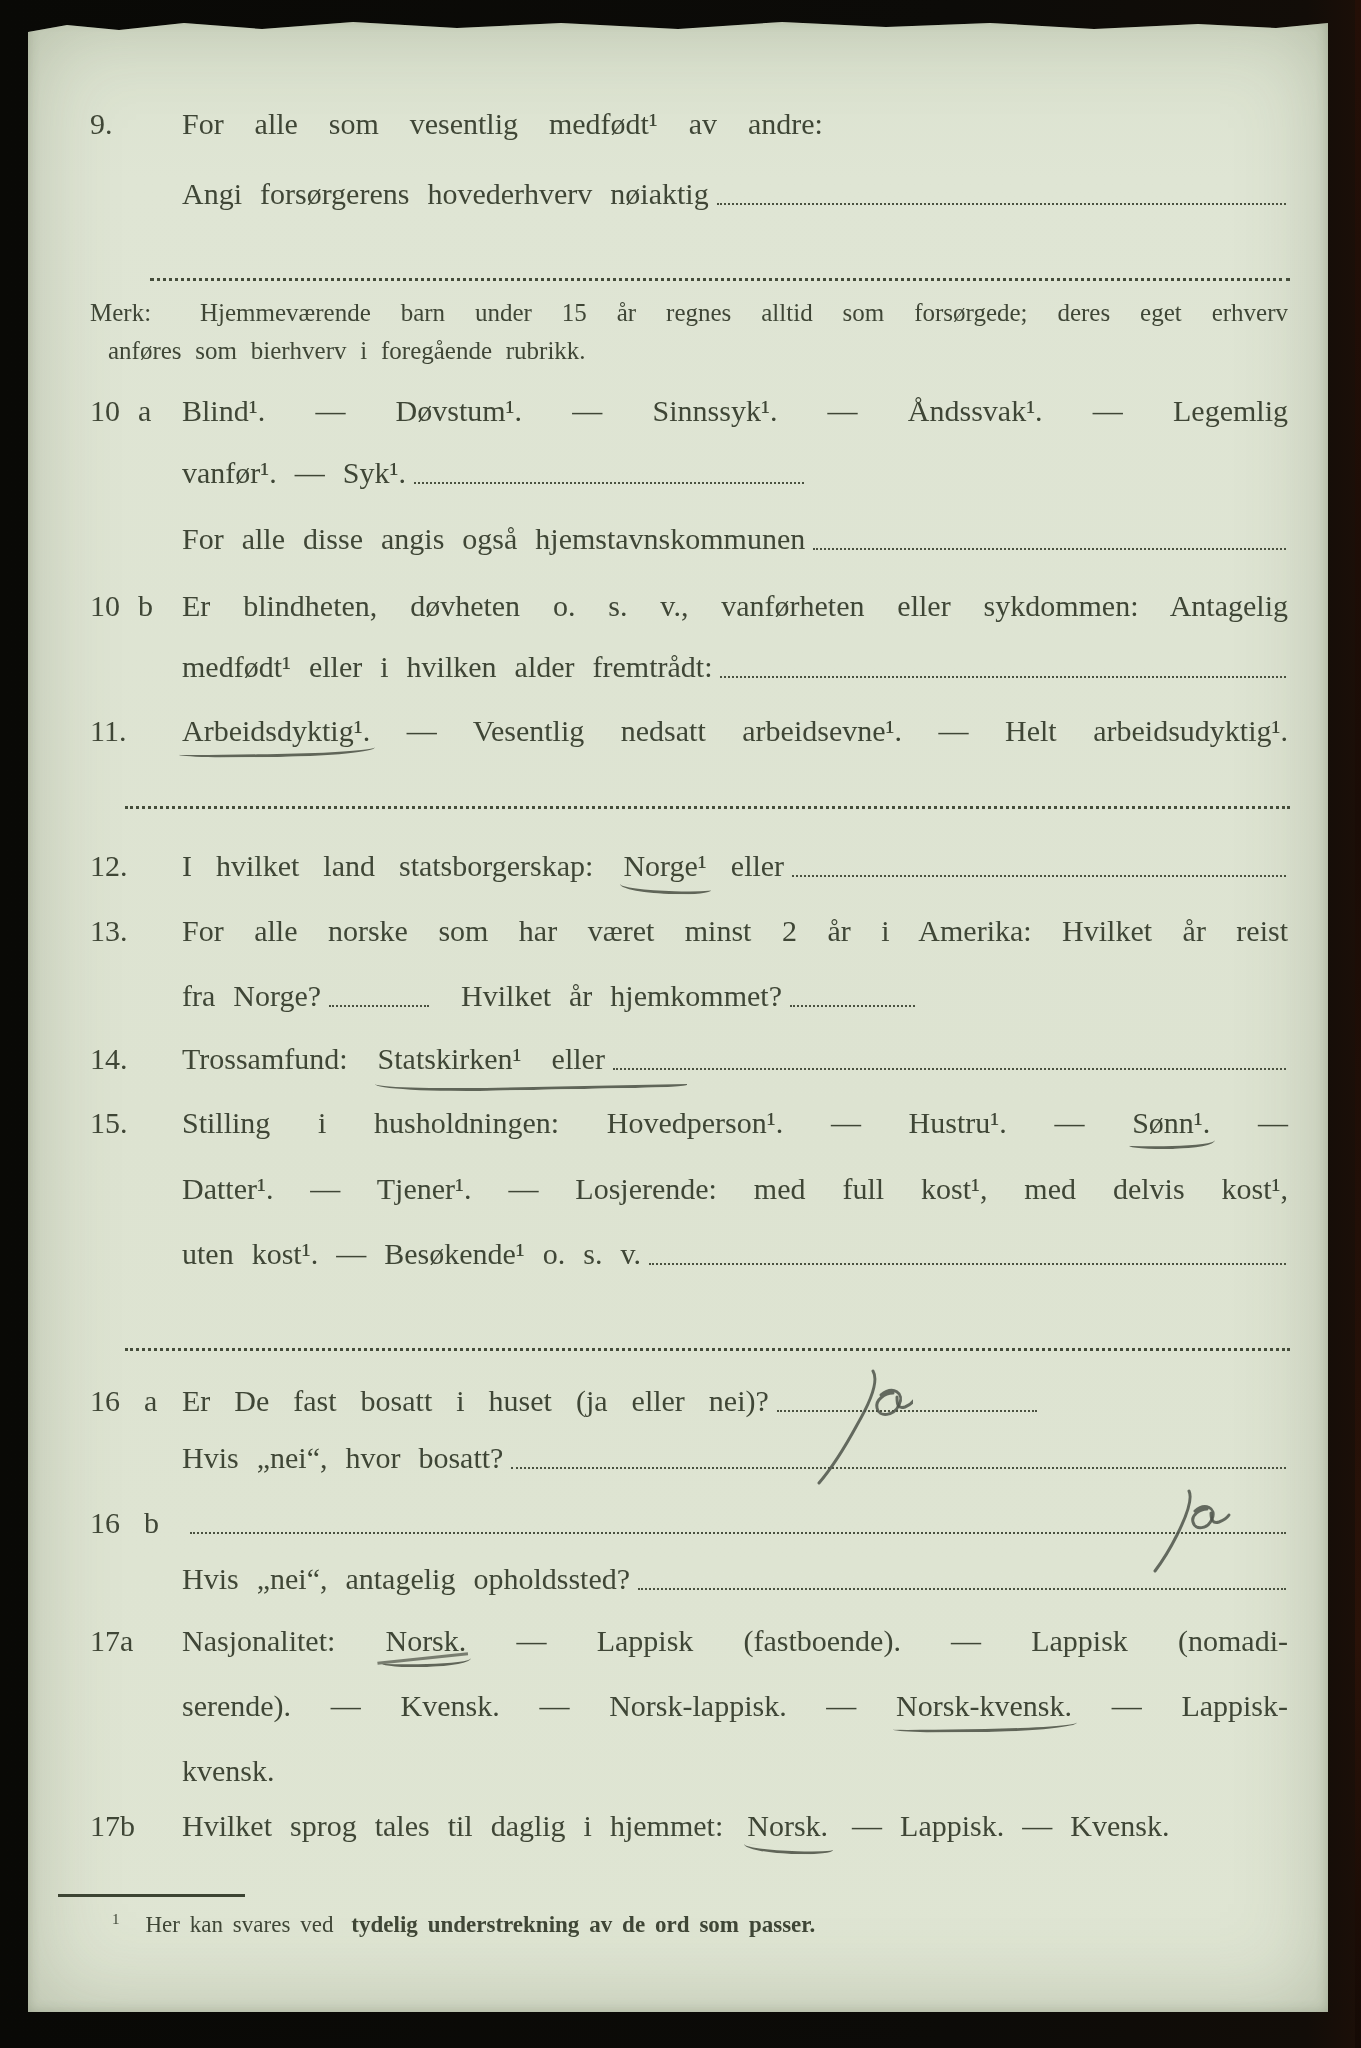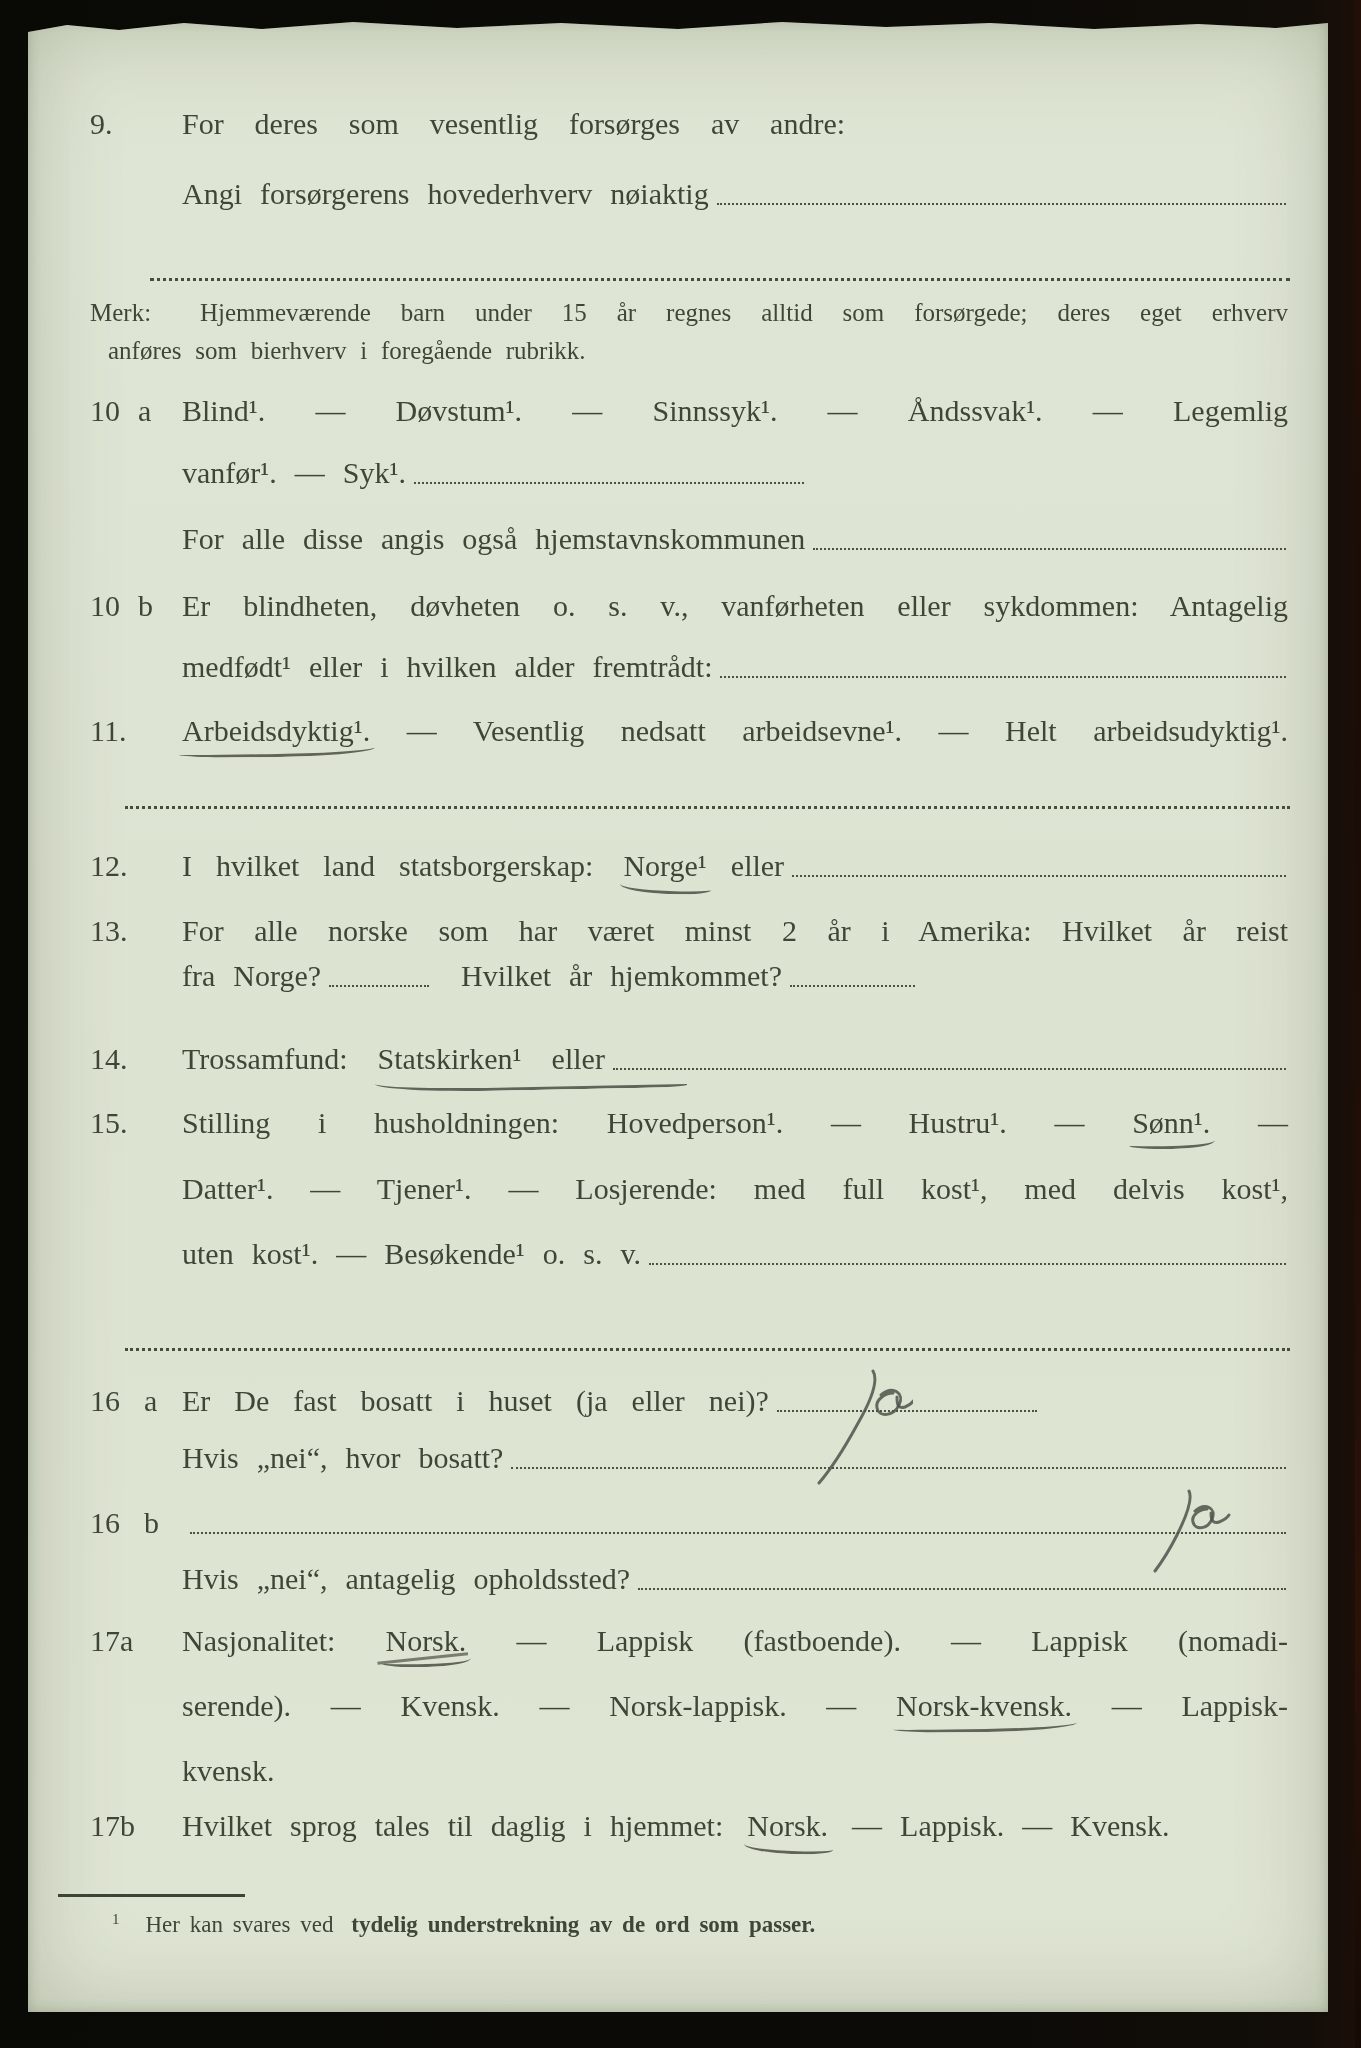--- a/index.html
+++ b/index.html
@@ -62,21 +62,21 @@
   .fn-bold{font-weight:bold;margin-left:8px;}
   .edge-streak{position:absolute;right:0;top:0;width:6px;height:100%;background:linear-gradient(180deg,#240f07,#1a0c06 40%,#2a1208 80%,#150a05);}
 </style>
 </head>
 <body>
 
 <div class="paper">
 
   <div class="row flexrow" style="top:86px">
     <span class="num">9.</span>
-    <span class="content ws-xl">For deres som vesentlig forsørges av andre:</span>
+    <span class="content ws-xl">For alle som vesentlig medfødt¹ av andre:</span>
   </div>
   <div class="row flexrow cont" style="top:156px">
     <span>Angi forsørgerens hovederhverv nøiaktig</span>
     <span class="leader"></span>
   </div>
 
   <div class="dotsep" style="top:258px;left:122px;right:38px;"></div>
 
   <div class="row flexrow merk-row just" style="top:278px">
     <span class="num">Merk:</span>
@@ -124,21 +124,21 @@
     <span>I hvilket land statsborgerskap:</span>
     <span class="hand-ul r-pos ml30">Norge¹</span>
     <span class="ml24">eller</span>
     <span class="leader"></span>
   </div>
 
   <div class="row flexrow just" style="top:893px">
     <span class="num">13.</span>
     <span class="content">For alle norske som har været minst 2 år i Amerika: Hvilket år reist</span>
   </div>
-  <div class="row flexrow cont" style="top:938px">
+  <div class="row flexrow cont" style="top:958px">
     <span>fra Norge?</span>
     <span class="leader fixed w100"></span>
     <span class="ml30">Hvilket år hjemkommet?</span>
     <span class="leader fixed w125"></span>
     <span class="spacer"></span>
   </div>
 
   <div class="row flexrow ws-lg" style="top:1021px">
     <span class="num">14.</span>
     <span>Trossamfund:</span>

